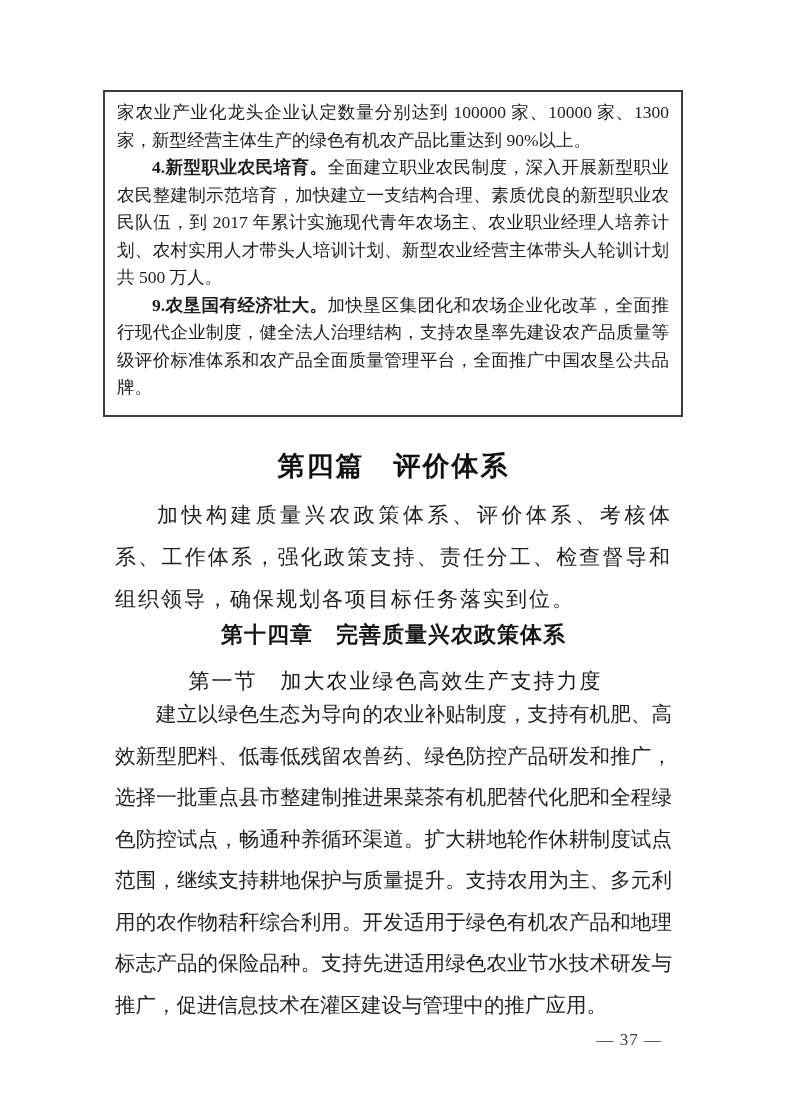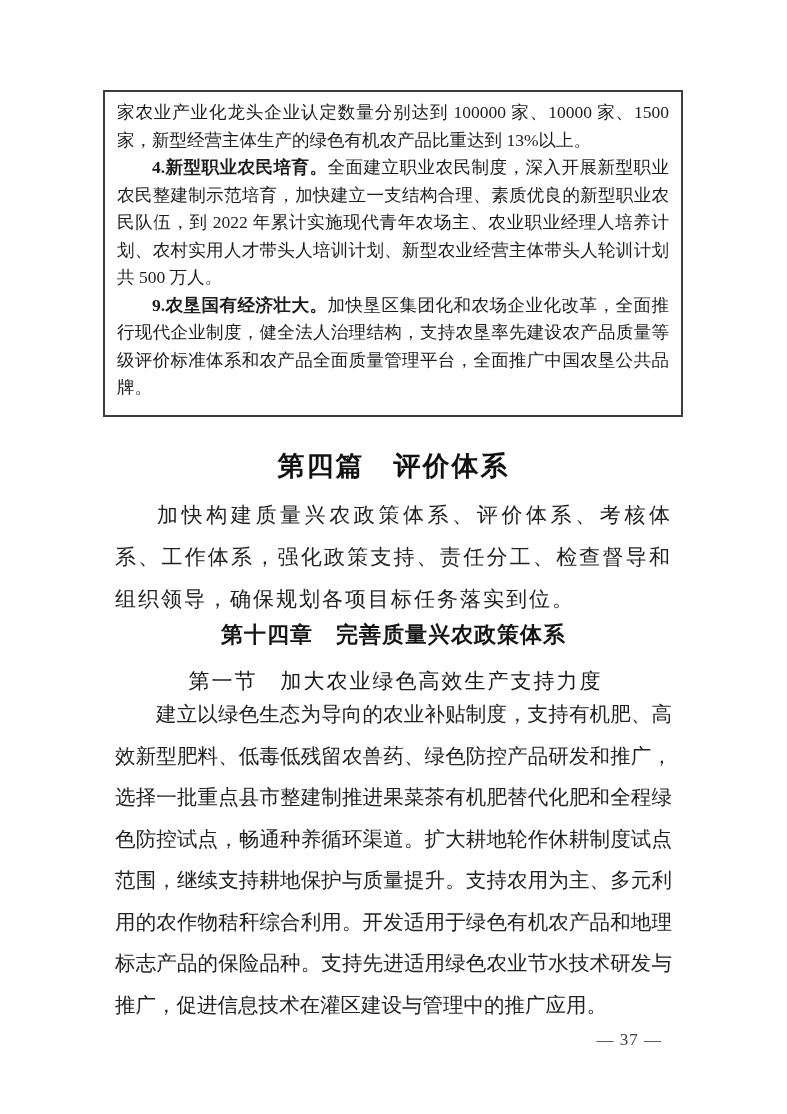--- a/index.html
+++ b/index.html
@@ -122,22 +122,22 @@
     color: #404040;
     font-family: Liberation Serif, serif;
   }
 </style>
 </head>
 <body>
 
 <div class="page">
 
   <div class="callout-box">
-    <p class="box-para"><span class="box-lead"></span><span>家农业产业化龙头企业认定数量分别达到 100000 家、10000 家、1500 家，新型经营主体生产的绿色有机农产品比重达到 13%以上。</span></p>
-    <p class="box-para indent"><span class="box-lead">4.新型职业农民培育。</span><span>全面建立职业农民制度，深入开展新型职业农民整建制示范培育，加快建立一支结构合理、素质优良的新型职业农民队伍，到 2022 年累计实施现代青年农场主、农业职业经理人培养计划、农村实用人才带头人培训计划、新型农业经营主体带头人轮训计划共 500 万人。</span></p>
+    <p class="box-para"><span class="box-lead"></span><span>家农业产业化龙头企业认定数量分别达到 100000 家、10000 家、1300 家，新型经营主体生产的绿色有机农产品比重达到 90%以上。</span></p>
+    <p class="box-para indent"><span class="box-lead">4.新型职业农民培育。</span><span>全面建立职业农民制度，深入开展新型职业农民整建制示范培育，加快建立一支结构合理、素质优良的新型职业农民队伍，到 2017 年累计实施现代青年农场主、农业职业经理人培养计划、农村实用人才带头人培训计划、新型农业经营主体带头人轮训计划共 500 万人。</span></p>
     <p class="box-para indent"><span class="box-lead">9.农垦国有经济壮大。</span><span>加快垦区集团化和农场企业化改革，全面推行现代企业制度，健全法人治理结构，支持农垦率先建设农产品质量等级评价标准体系和农产品全面质量管理平台，全面推广中国农垦公共品牌。</span></p>
   </div>
 
   <h1 class="part-title">第四篇　评价体系</h1>
 
   <p class="part-intro">加快构建质量兴农政策体系、评价体系、考核体系、工作体系，强化政策支持、责任分工、检查督导和组织领导，确保规划各项目标任务落实到位。</p>
 
   <h2 class="chapter-title">第十四章　完善质量兴农政策体系</h2>
 
   <h3 class="section-title">第一节　加大农业绿色高效生产支持力度</h3>

